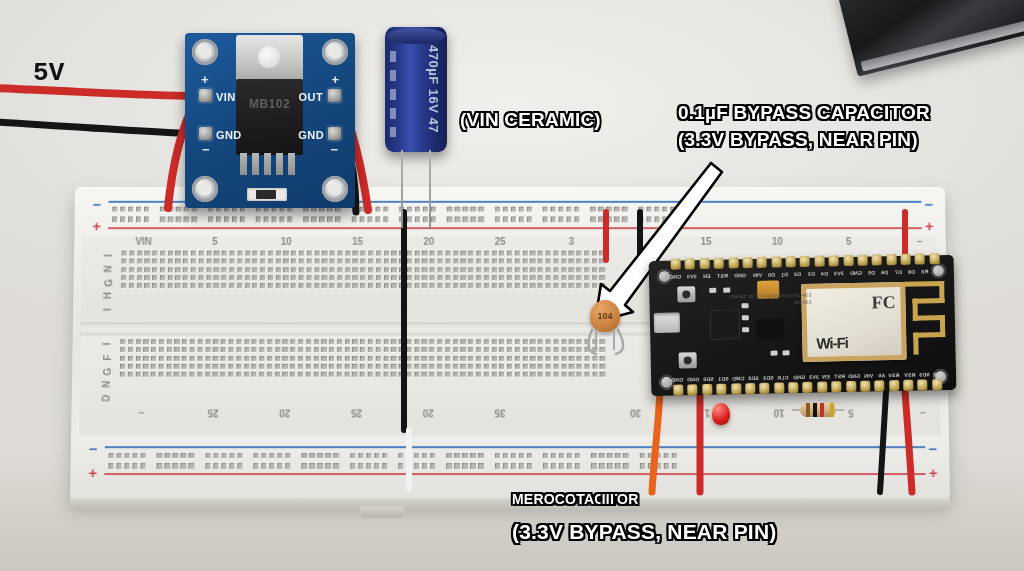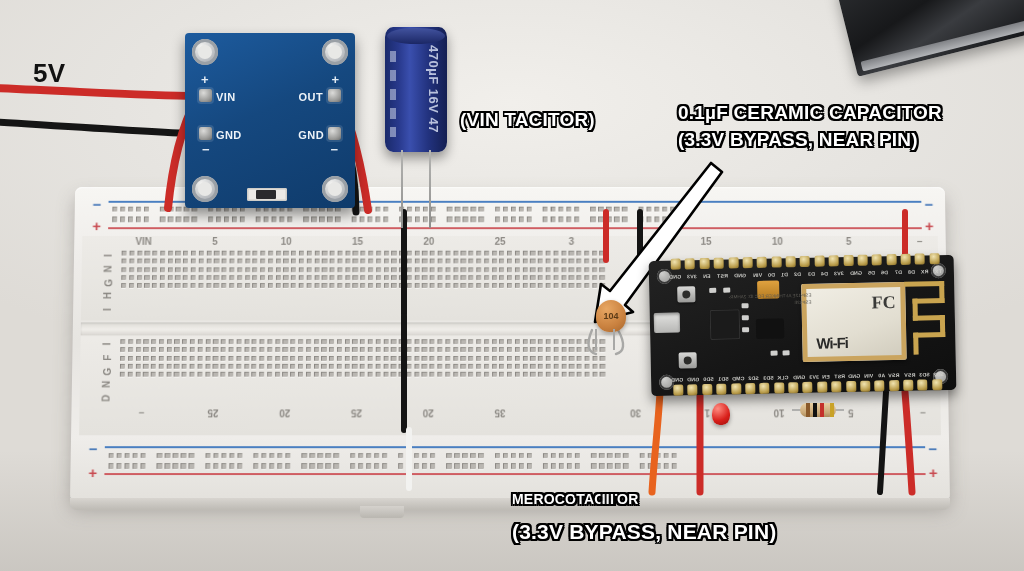--- a/index.html
+++ b/index.html
@@ -109,21 +109,21 @@
   .ecap .stripe{position:absolute;left:5px;top:24px;width:6px;height:86px;
     background:repeating-linear-gradient(180deg,#cfd6ea 0 11px,transparent 11px 19px);opacity:.55;}
   .ecap .marks{position:absolute;left:10px;top:18px;width:46px;height:100px;color:#c6cee6;
     font-size:13px;font-weight:700;letter-spacing:.5px;
     writing-mode:vertical-rl;text-orientation:mixed;opacity:.92;}
   .ecap .lead{position:absolute;top:123px;width:2.4px;height:78px;
     background:linear-gradient(180deg,#b4b4b2,#8e8e8c);}
 
   
   .ccap{position:absolute;left:588px;top:300px;width:34px;height:52px;}
-  .ccap .body{position:absolute;left:8px;top:0;width:30px;height:32px;border-radius:50% 50% 44% 44%;
+  .ccap .body{position:absolute;left:2px;top:0;width:30px;height:32px;border-radius:50% 50% 44% 44%;
     background:radial-gradient(circle at 35% 28%,#e8a763,#c9813f 60%,#a5652c);
     box-shadow:0 2px 4px rgba(0,0,0,.3);}
   .ccap .code{position:absolute;left:0;right:0;top:11px;text-align:center;color:#5b3a16;
     font-size:9px;font-weight:700;}
   .ccap .lead{position:absolute;top:29px;width:2px;height:21px;background:#a8a8a6;}
 
   
   .nodemcu{position:absolute;left:650px;top:258px;width:305px;height:135px;
     transform:rotate(-1.2deg);
     background:linear-gradient(160deg,#232323,#161616 55%,#0e0e0e);
@@ -172,21 +172,21 @@
   
   svg.wires{position:absolute;inset:0;width:1024px;height:571px;pointer-events:none;}
 
   
   .anno{position:absolute;color:#111;font-weight:700;line-height:1.06;
     letter-spacing:.2px;white-space:pre-line;}
   .anno.outl{color:#fff;
     text-shadow:
       -2px -2px 0 #000, 2px -2px 0 #000, -2px 2px 0 #000, 2px 2px 0 #000,
       -2px 0 0 #000, 2px 0 0 #000, 0 -2px 0 #000, 0 2px 0 #000;}
-  #lbl-5v{left:33px;top:60px;font-size:26px;}
+  #lbl-5v{left:33px;top:60px;font-size:26px;font-family:Liberation Mono, monospace;}
   #lbl-ecap-l1{left:460px;top:56px;font-size:22px;}
   #lbl-ecap-l2{left:460px;top:84px;font-size:22px;}
   #lbl-ecap-l3{left:460px;top:110px;font-size:19px;
       color:#fff;text-shadow:-1.6px -1.6px 0 #000,1.6px -1.6px 0 #000,-1.6px 1.6px 0 #000,1.6px 1.6px 0 #000,
       -1.6px 0 0 #000,1.6px 0 0 #000,0 -1.6px 0 #000,0 1.6px 0 #000;}
   #lbl-ccap-l1{left:678px;top:103px;font-size:19px;}
   #lbl-ccap-l2{left:678px;top:130px;font-size:19px;}
   #lbl-bottom-l1{left:512px;top:492px;font-size:14px;}
   #lbl-bottom-l2{left:512px;top:521px;font-size:21px;}
   .garble{position:relative;display:inline-block;}
@@ -1726,20 +1726,32 @@
       <path d="M 711,163 L 722,172 L 625,305 L 633,312 L 595,322 L 601,284 L 610,291 Z" fill="#ffffff" stroke="#000000" stroke-width="2.6" stroke-linejoin="round"></path>
     </g>
   </svg>
 
   <div class="mb102">
     <div class="mb-hole" style="left:7px;top:6px;"></div>
     <div class="mb-hole" style="right:7px;top:6px;"></div>
     <div class="mb-hole" style="left:7px;bottom:6px;"></div>
     <div class="mb-hole" style="right:7px;bottom:6px;"></div>
 
+    <div class="to220">
+      <div class="tab220"></div>
+      <div class="blk"></div>
+      <div class="chip-label">MB102</div>
+      <div class="legs">
+          <i></i>
+          <i></i>
+          <i></i>
+          <i></i>
+          <i></i>
+        </div>
+    </div>
 
     <div class="pad" style="left:14px;top:56px;"></div>
     <div class="pad" style="left:14px;top:94px;"></div>
     <div class="pad" style="right:14px;top:56px;"></div>
     <div class="pad" style="right:14px;top:94px;"></div>
 
     <div class="mb-sign" style="left:16px;top:40px;">+</div>
     <div class="mb-sign" style="left:17px;top:110px;">−</div>
     <div class="mb-sign" style="right:16px;top:40px;">+</div>
     <div class="mb-sign" style="right:17px;top:110px;">−</div>
@@ -1900,20 +1912,20 @@
     <div class="wire" style="left:0;"></div>
     <div class="wire" style="right:0;"></div>
     <div class="bdy"></div>
     <div class="bnd" style="left:14px;background:#8a5a2b;"></div>
     <div class="bnd" style="left:21px;background:#111;"></div>
     <div class="bnd" style="left:28px;background:#c4302b;"></div>
     <div class="bnd" style="left:38px;background:#c9a227;"></div>
   </div>
 
   <div class="anno" id="lbl-5v">5V</div>
-  <div class="anno" id="lbl-ecap-l3">(VIN TACITOR)</div>
-  <div class="anno outl" id="lbl-ccap-l1">0.1µF CERAMIC CAPACITOR</div>
+  <div class="anno" id="lbl-ecap-l3">(VIN CERAMIC)</div>
+  <div class="anno outl" id="lbl-ccap-l1">0.1µF BYPASS CAPACITOR</div>
   <div class="anno outl" id="lbl-ccap-l2">(3.3V BYPASS, NEAR PIN)</div>
 
   <div class="anno outl" id="lbl-bottom-l1"><span>MEROCO</span><span class="garble"><span>TACITOR</span><span class="over">ІІІ</span></span></div>
   <div class="anno outl" id="lbl-bottom-l2">(3.3V BYPASS, NEAR PIN)</div>
 
 </div>
 
 </body></html>

